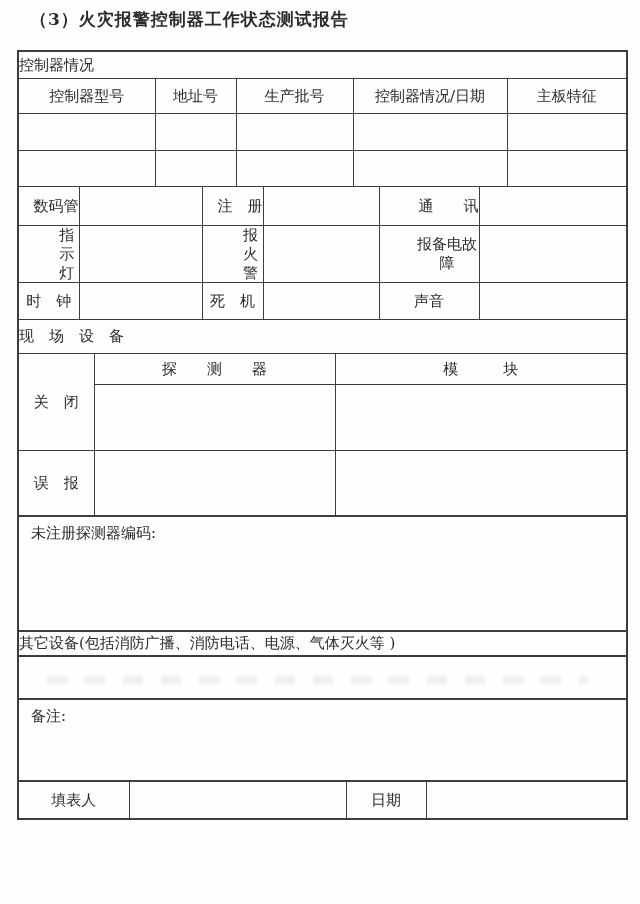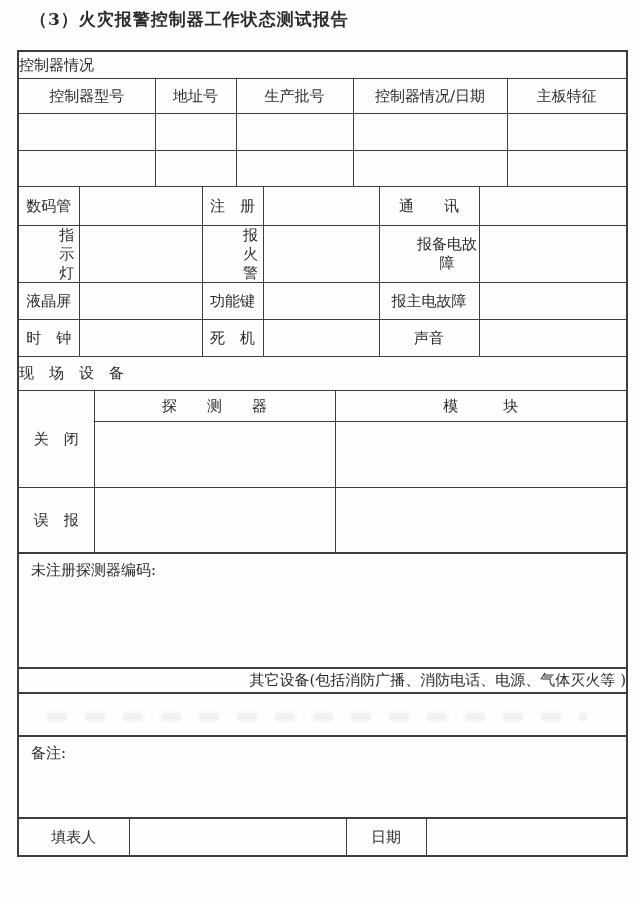--- a/index.html
+++ b/index.html
@@ -44,29 +44,29 @@
     line-height: 1.25;
   }
   td:last-child { border-right: none; }
   table.sep { border-top: 1px solid #3d3d3d; }
   table.t-last td { border-bottom: none; }
 
   td.sec { text-align: left; padding-left: 0; }
   td.c   { text-align: center; }
   td.top { vertical-align: top; padding: 7px 8px 0 12px; text-align: left; }
 
-  tr.h23  td { height: 23px; text-align: right; }
+  tr.h23  td { height: 23px; }
   tr.h26  td { height: 26px; }
   tr.h30  td { height: 30px; }
   tr.h33  td { height: 33px; }
   tr.h34  td { height: 34px; }
   tr.h35  td { height: 35px; }
   tr.h36  td { height: 36px; }
   tr.h37  td { height: 37px; padding-left: 36px; }
-  tr.h38  td { height: 38px; }
+  tr.h38  td { height: 38px; text-align: right; }
   tr.h41  td { height: 41px; }
   tr.h64  td { height: 64px; }
   tr.h65  td { height: 65px; }
   tr.h73  td { height: 73px; }
   tr.h106 td { height: 106px; }
 
   .ghost {
     margin: 4px 0 0 28px;
     width: 540px;
     height: 8px;
@@ -147,28 +147,20 @@
       </tr>
       <tr class="h37">
         <td class="c">指示灯</td>
         <td></td>
         <td class="c">报火警</td>
         <td></td>
         <td class="c">报备电故障</td>
         <td></td>
       </tr>
       <tr class="h36">
-        <td class="c">液晶屏</td>
-        <td></td>
-        <td class="c">功能键</td>
-        <td></td>
-        <td class="c">报主电故障</td>
-        <td></td>
-      </tr>
-      <tr class="h36">
         <td class="c">时　钟</td>
         <td></td>
         <td class="c">死　机</td>
         <td></td>
         <td class="c">声音</td>
         <td></td>
       </tr>
     </tbody>
       </table>
 

